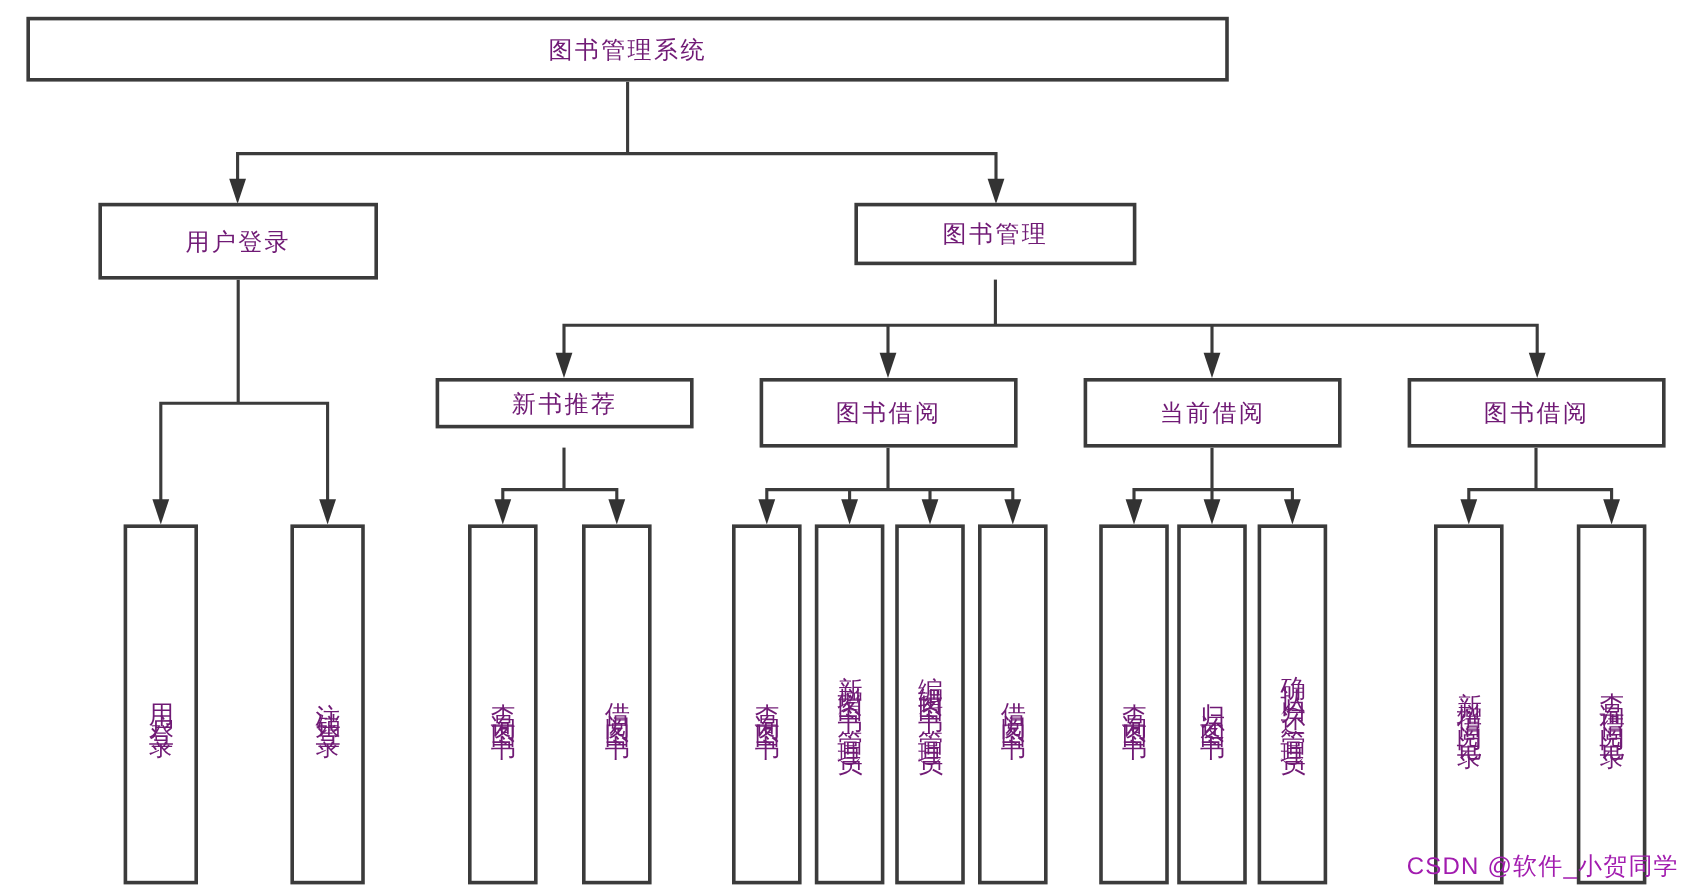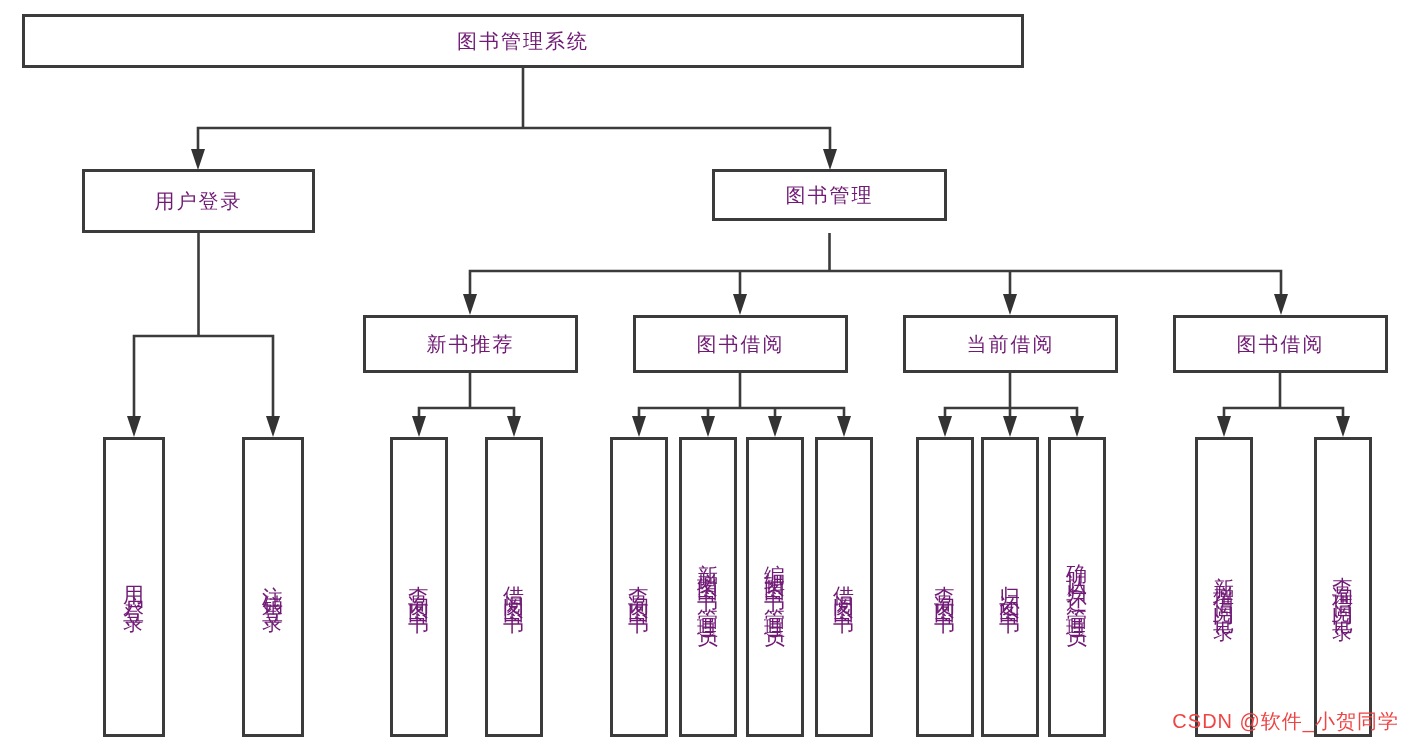--- a/index.html
+++ b/index.html
@@ -36,21 +36,21 @@
     font-size:21px;
     letter-spacing:9px;
     line-height:1;
     white-space:nowrap;
   }
   .watermark {
     position:absolute;
     right:6px;
     bottom:12px;
     font-size:20px;
-    color:#ef4444;
+    color:#a21caf;
     letter-spacing:1px;
     z-index:5;
     white-space:nowrap;
     text-align:center;
   }
 </style>
 </head>
 <body>
 
 <div class="canvas">
@@ -115,21 +115,21 @@
     <span>图书管理系统</span>
   </div>
 
   <div class="node h" style="left:82px;top:169px;width:233px;height:64px">
     <span>用户登录</span>
   </div>
   <div class="node h" style="left:712px;top:169px;width:235px;height:52px">
     <span>图书管理</span>
   </div>
 
-  <div class="node h" style="left:363px;top:315px;width:215px;height:58px">
+  <div class="node h" style="left:363px;top:315px;width:215px;height:42px">
     <span>新书推荐</span>
   </div>
   <div class="node h" style="left:633px;top:315px;width:215px;height:58px">
     <span>图书借阅</span>
   </div>
   <div class="node h" style="left:903px;top:315px;width:215px;height:58px">
     <span>当前借阅</span>
   </div>
   <div class="node h" style="left:1173px;top:315px;width:215px;height:58px">
     <span>图书借阅</span>

